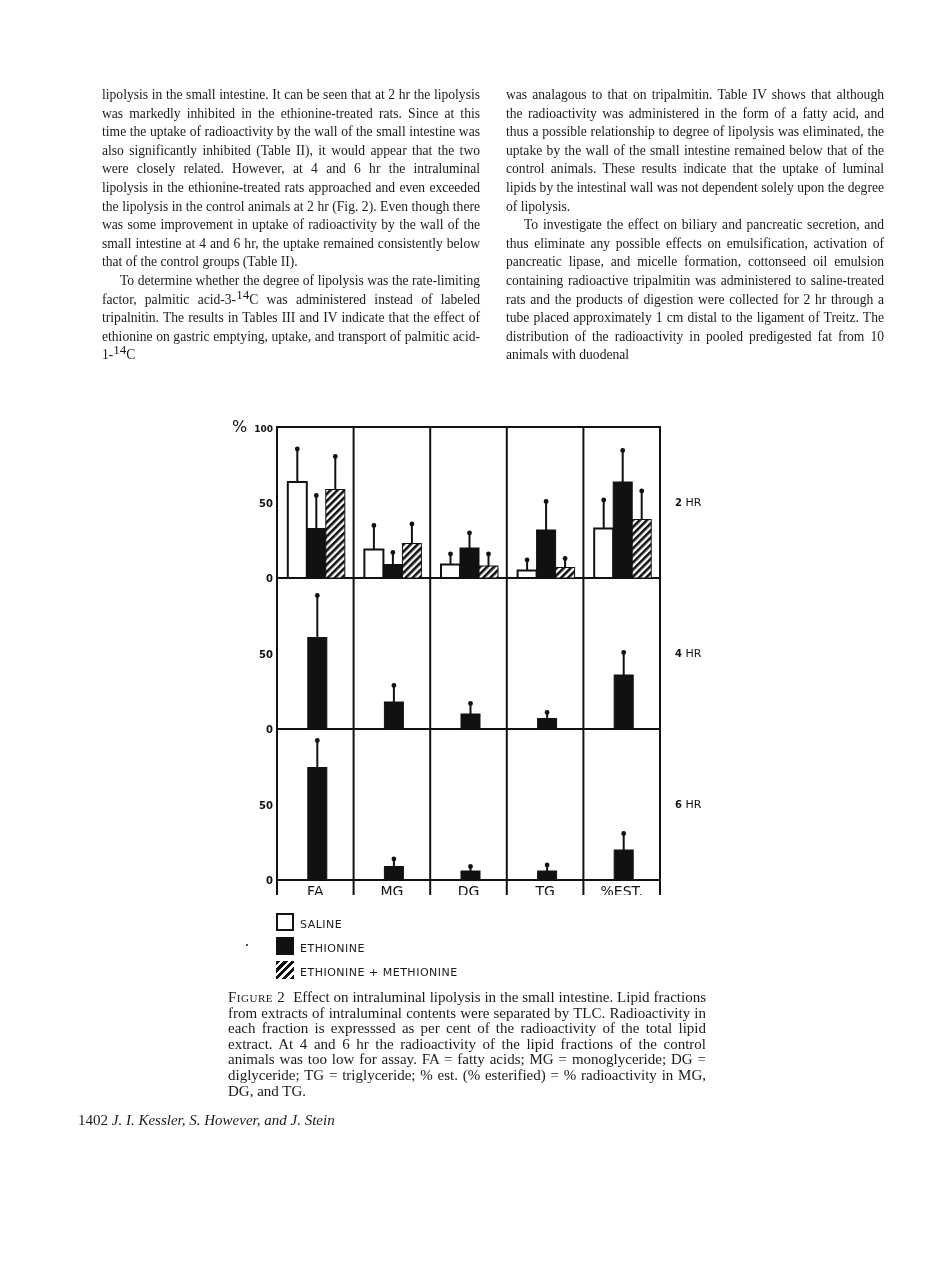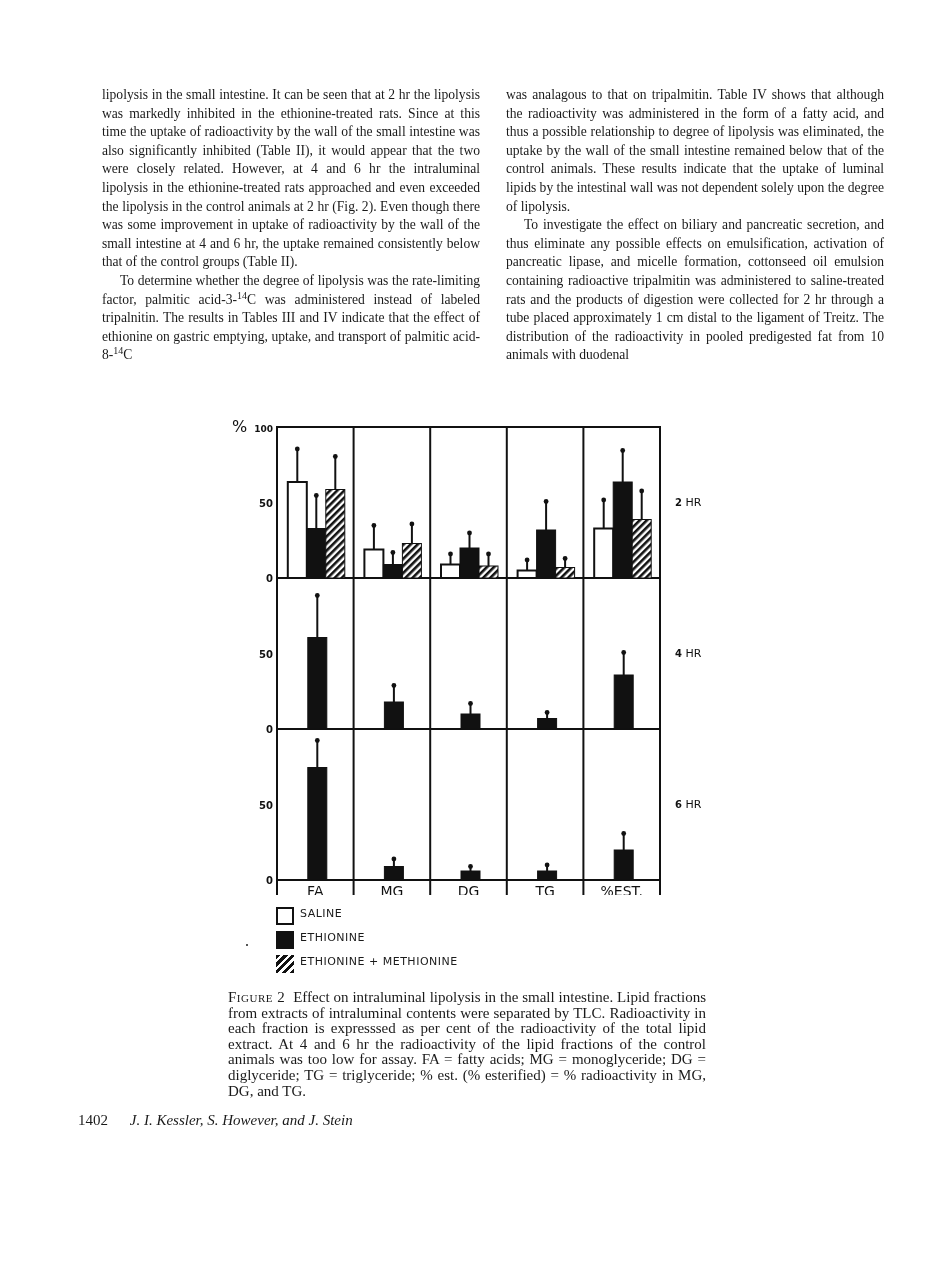--- a/index.html
+++ b/index.html
@@ -2,42 +2,42 @@
 <html><head>
 <meta charset="utf-8">
 <style>
   html, body { margin: 0; padding: 0; background: #ffffff; }
   body { width: 936px; height: 1261px; position: relative; overflow: hidden; color: #1a1a1a; font-family: "Liberation Serif", "DejaVu Serif", serif; }
   .col { position: absolute; top: 86px; width: 378px; font-size: 13.6px; line-height: 18.6px; text-align: justify; }
   .col p { margin: 0; }
   .col p.indent { text-indent: 18px; }
   #col-left { left: 78px; margin-left: 24px; }
   #col-right { left: 474px; margin-left: 32px; }
-  sup { font-size: 10px; line-height: 0; vertical-align: 5px; font-family: Liberation Serif, serif; }
+  sup { font-size: 13px; line-height: 0; vertical-align: 5px; font-family: Liberation Serif, serif; }
   #figure { position: absolute; left: 220px; top: 415px; width: 500px; height: 480px; }
   #figure svg text { font-family: "DejaVu Sans", "Liberation Sans", sans-serif; fill: #111; }
   #legend { position: absolute; left: 276px; top: 907px; font-family: "DejaVu Sans", "Liberation Sans", sans-serif; font-size: 11px; letter-spacing: 0.5px; text-transform: uppercase; }
-  .legend-item { display: flex; align-items: flex-start; height: 24px; }
+  .legend-item { display: flex; align-items: flex-end; height: 24px; }
   .swatch { width: 18px; height: 18px; box-sizing: border-box; margin-right: 6px; }
   .sw-saline { border: 2.5px solid #111; background: #fff; }
   .sw-eth { background: #111; }
   .sw-ethmeth { background: repeating-linear-gradient(135deg, #111 0 3px, #fff 3px 5.5px); }
   #caption { position: absolute; left: 228px; top: 990px; width: 478px; font-size: 15px; line-height: 15.6px; text-align: justify; }
   .fig-label { font-variant: small-caps; letter-spacing: 0.5px; }
   #footer { position: absolute; left: 78px; top: 1112px; font-size: 15px; }
-  #footer .pnum { margin-right: 18px; }
+  #footer .pnum { }
   #footer .authors { font-style: italic; }
   .stray-dot { position: absolute; left: 246px; top: 944px; width: 2px; height: 2px; background: #555; }
 </style>
 </head>
 <body>
 
 <div id="col-left" class="col">
   <p>lipolysis in the small intestine. It can be seen that at 2 hr the lipolysis was markedly inhibited in the ethionine-treated rats. Since at this time the uptake of radioactivity by the wall of the small intestine was also significantly inhibited (Table II), it would appear that the two were closely related. However, at 4 and 6 hr the intraluminal lipolysis in the ethionine-treated rats approached and even exceeded the lipolysis in the control animals at 2 hr (Fig. 2). Even though there was some improvement in uptake of radioactivity by the wall of the small intestine at 4 and 6 hr, the uptake remained consistently below that of the control groups (Table II).</p>
-  <p class="indent"><span>To determine whether the degree of lipolysis was the rate-limiting factor, palmitic acid-3-</span><sup>14</sup><span>C was administered instead of labeled tripalnitin. The results in Tables III and IV indicate that the effect of ethionine on gastric emptying, uptake, and transport of palmitic acid-8-</span><sup>14</sup><span>C</span></p>
+  <p class="indent"><span>To determine whether the degree of lipolysis was the rate-limiting factor, palmitic acid-3-</span><sup>14</sup><span>C was administered instead of labeled tripalnitin. The results in Tables III and IV indicate that the effect of ethionine on gastric emptying, uptake, and transport of palmitic acid-1-</span><sup>14</sup><span>C</span></p>
 </div>
 
 <div id="col-right" class="col">
   <p>was analagous to that on tripalmitin. Table IV shows that although the radioactivity was administered in the form of a fatty acid, and thus a possible relationship to degree of lipolysis was eliminated, the uptake by the wall of the small intestine remained below that of the control animals. These results indicate that the uptake of luminal lipids by the intestinal wall was not dependent solely upon the degree of lipolysis.</p>
   <p class="indent">To investigate the effect on biliary and pancreatic secretion, and thus eliminate any possible effects on emulsification, activation of pancreatic lipase, and micelle formation, cottonseed oil emulsion containing radioactive tripalmitin was administered to saline-treated rats and the products of digestion were collected for 2 hr through a tube placed approximately 1 cm distal to the ligament of Treitz. The distribution of the radioactivity in pooled predigested fat from 10 animals with duodenal</p>
 </div>
 
 <div id="figure">
   <svg id="chart-svg" width="500" height="480">
     <defs>

